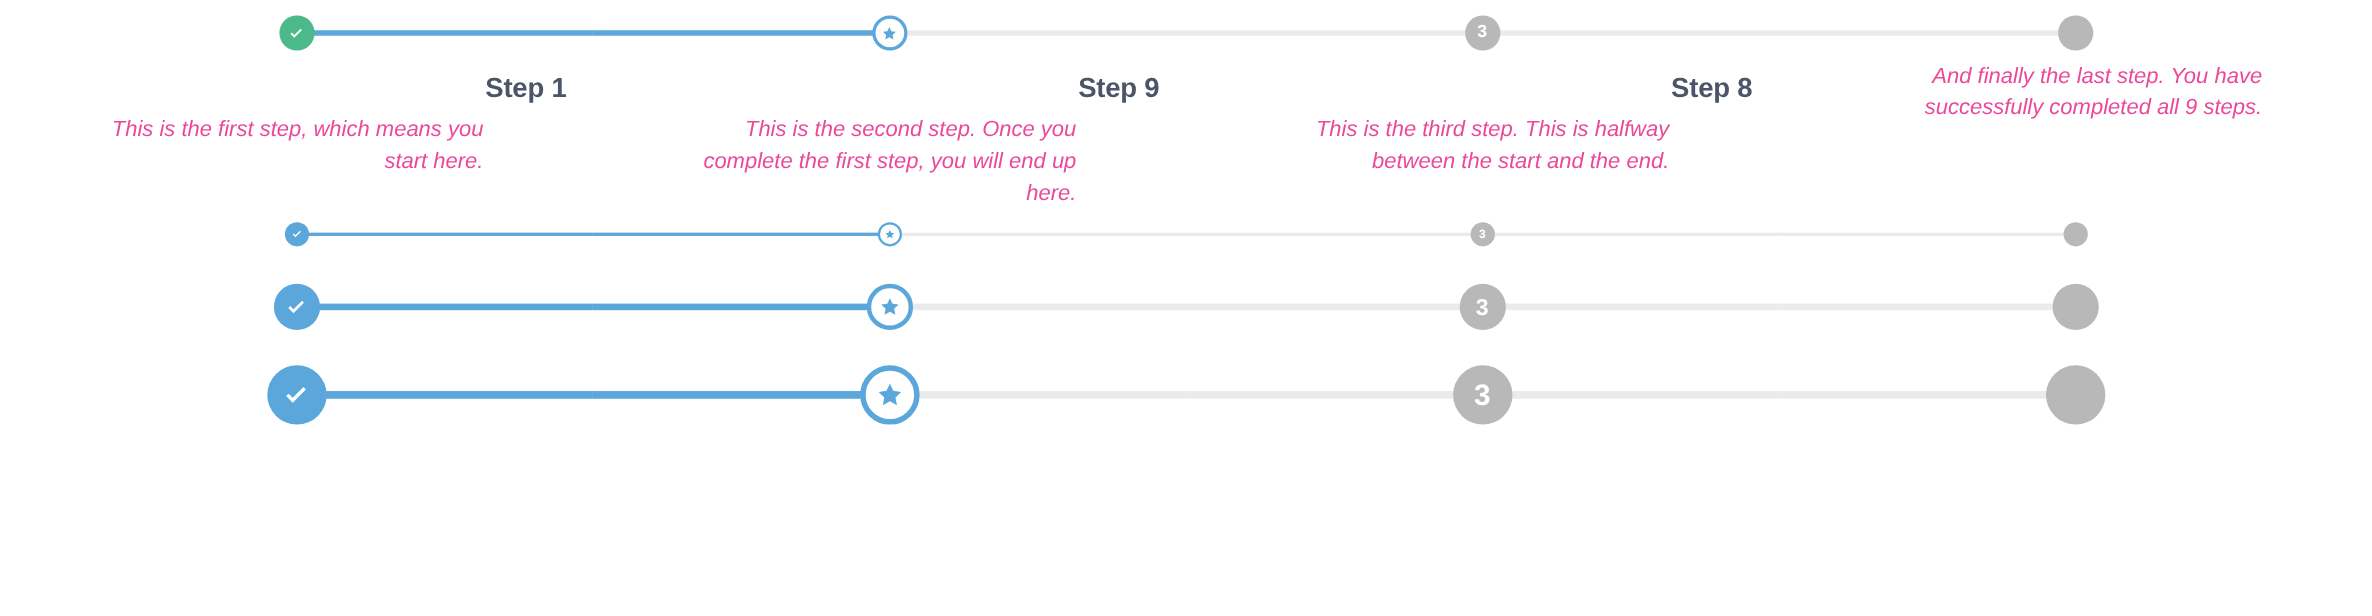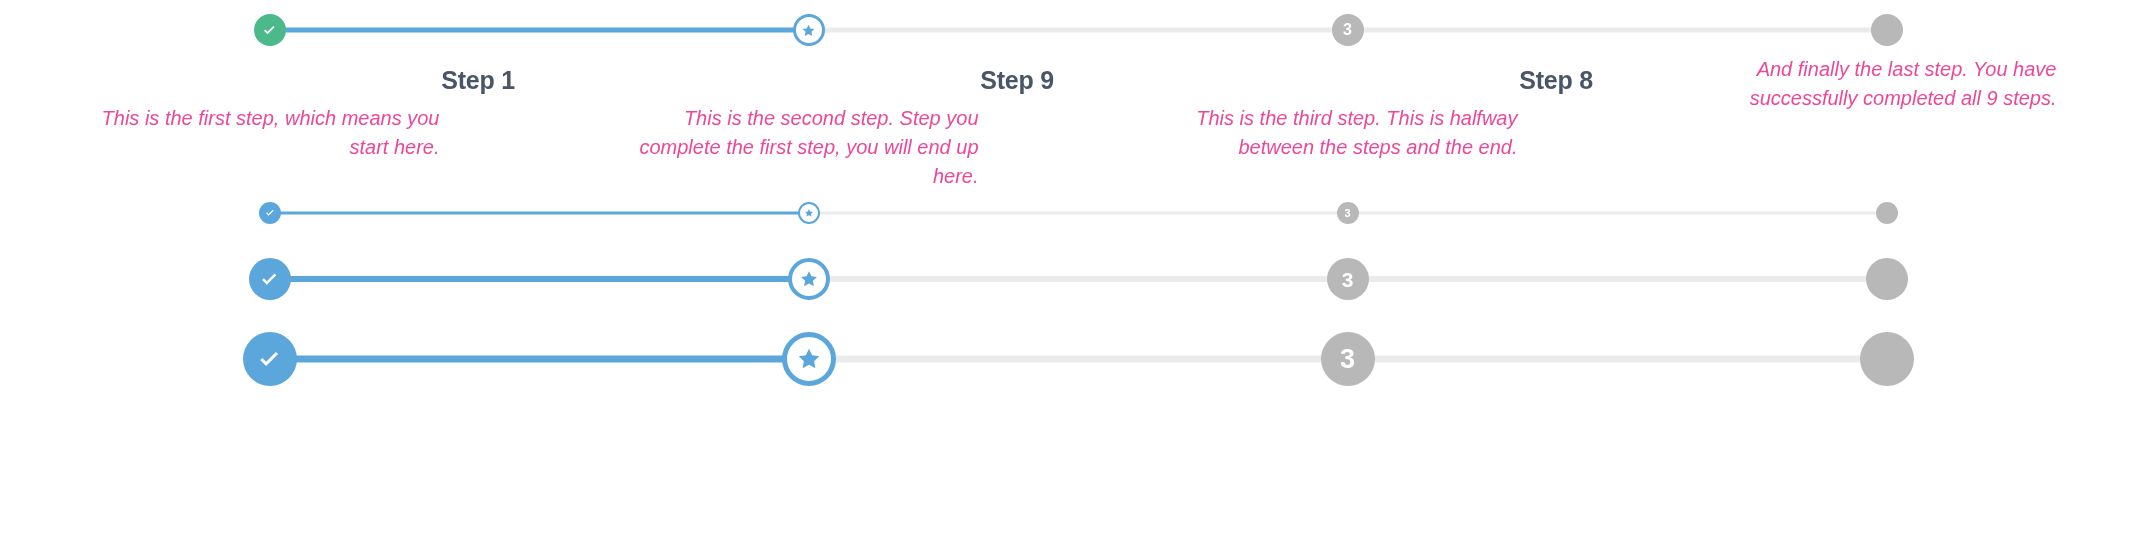--- a/index.html
+++ b/index.html
@@ -170,35 +170,35 @@
         <div class="bubble current">
           <span class="glyph-star">
             <svg width="15" height="15" viewBox="0 0 24 24">
                 <path d="M12 2.6l2.9 6 6.6.9-4.8 4.6 1.2 6.5-5.9-3.2-5.9 3.2 1.2-6.5L2.5 9.5l6.6-.9z"></path>
               </svg>
           </span>
         </div>
       </div>
       <div class="step-text">
         <div class="step-title">Step 9</div>
-        <div class="step-desc">This is the second step. Step you complete the first step, you will end up here.</div>
+        <div class="step-desc">This is the second step. Once you complete the first step, you will end up here.</div>
       </div>
     </div>
 
     <div class="step">
       <div class="marker-row">
         <div class="line left"></div>
         <div class="line right"></div>
         <div class="bubble pending">
           <span>3</span>
         </div>
       </div>
       <div class="step-text">
         <div class="step-title">Step 8</div>
-        <div class="step-desc">This is the third step. This is halfway between the steps and the end.</div>
+        <div class="step-desc">This is the third step. This is halfway between the start and the end.</div>
       </div>
     </div>
 
     <div class="step">
       <div class="marker-row">
         <div class="line left"></div>
 
         <div class="bubble blank">
           <span></span>
         </div>

